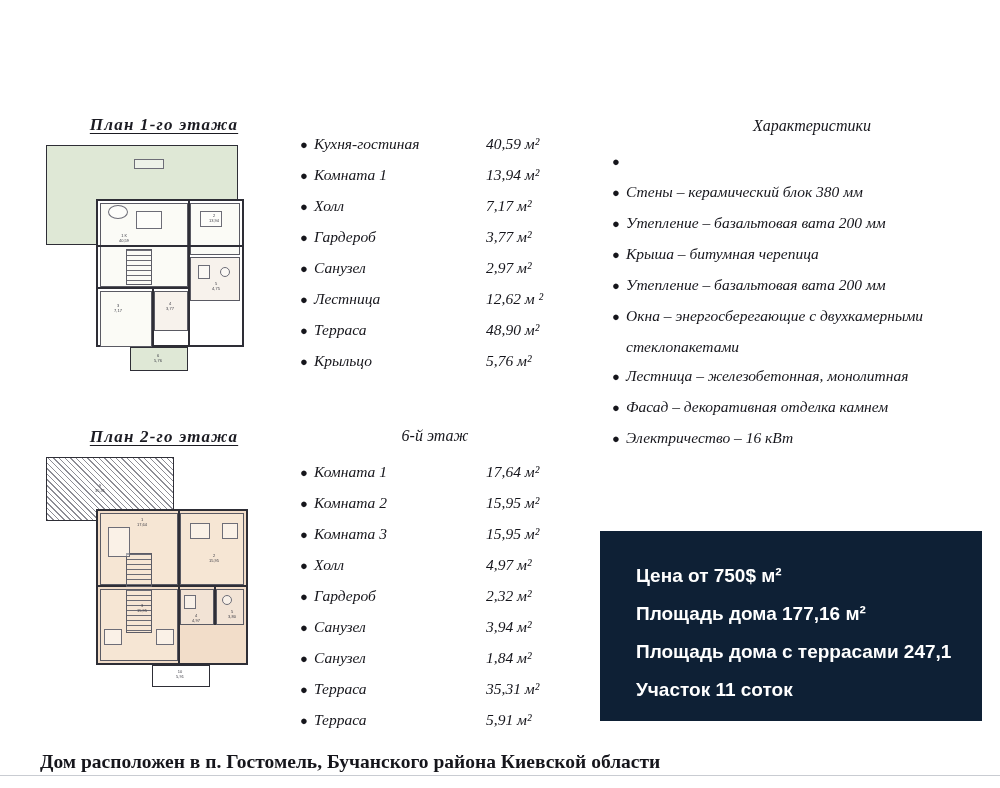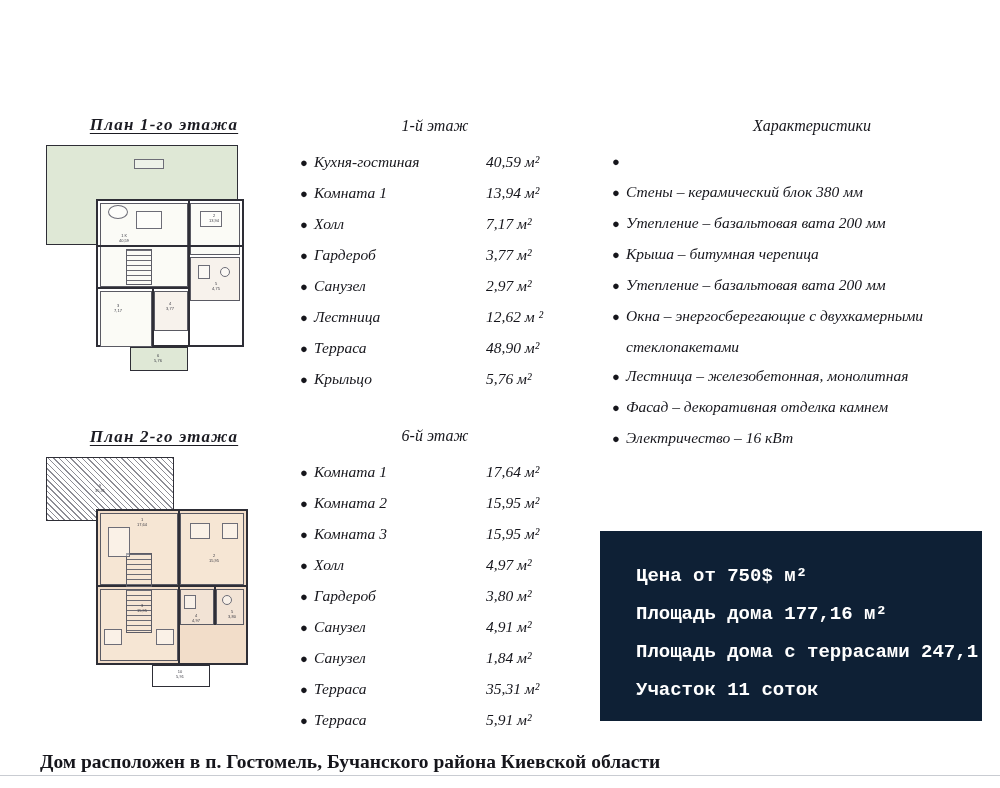--- a/index.html
+++ b/index.html
@@ -125,21 +125,21 @@
     top: 496px;
     width: 382px;
     height: 190px;
     background: #0e2035;
     color: #ffffff;
     padding: 26px 0 0 36px;
     box-sizing: border-box;
     overflow: hidden;
   }
   #price-panel .price-line {
-    font-family: Liberation Mono, monospace;
+    font-family: Liberation Sans, sans-serif;
     font-weight: 700;
     font-size: 19px;
     line-height: 38px;
     white-space: nowrap;
     color: #ffffff;
   }
 
   
   #footer-note {
     position: absolute;
@@ -275,21 +275,20 @@
       <div class="lbl" style="left:150px; top:160px; width:24px;">4</div>
       <div class="lbl" style="left:150px; top:165px; width:24px;">4,97</div>
       <div class="lbl" style="left:186px; top:156px; width:24px;">5</div>
       <div class="lbl" style="left:186px; top:161px; width:24px;">3,80</div>
       <div class="lbl" style="left:134px; top:216px; width:24px;">10</div>
       <div class="lbl" style="left:134px; top:221px; width:24px;">5,91</div>
     </div>
   </div>
 
   <div id="floor1-block">
-    <div class="col-heading">1-й этаж</div>
     <ul class="area-list" style="margin-top:12px;">
       <li>
           <span class="bullet">●</span>
           <span class="room-name">Кухня-гостиная</span>
           <span class="room-area">40,59 м²</span>
         </li>
       <li>
           <span class="bullet">●</span>
           <span class="room-name">Комната 1</span>
           <span class="room-area">13,94 м²</span>
@@ -346,26 +345,26 @@
           <span class="room-area">15,95 м²</span>
         </li>
       <li>
           <span class="bullet">●</span>
           <span class="room-name">Холл</span>
           <span class="room-area">4,97 м²</span>
         </li>
       <li>
           <span class="bullet">●</span>
           <span class="room-name">Гардероб</span>
-          <span class="room-area">3,80 м²</span>
+          <span class="room-area">2,32 м²</span>
         </li>
       <li>
           <span class="bullet">●</span>
           <span class="room-name">Санузел</span>
-          <span class="room-area">4,91 м²</span>
+          <span class="room-area">3,94 м²</span>
         </li>
       <li>
           <span class="bullet">●</span>
           <span class="room-name">Санузел</span>
           <span class="room-area">1,84 м²</span>
         </li>
       <li>
           <span class="bullet">●</span>
           <span class="room-name">Терраса</span>
           <span class="room-area">35,31 м²</span>

